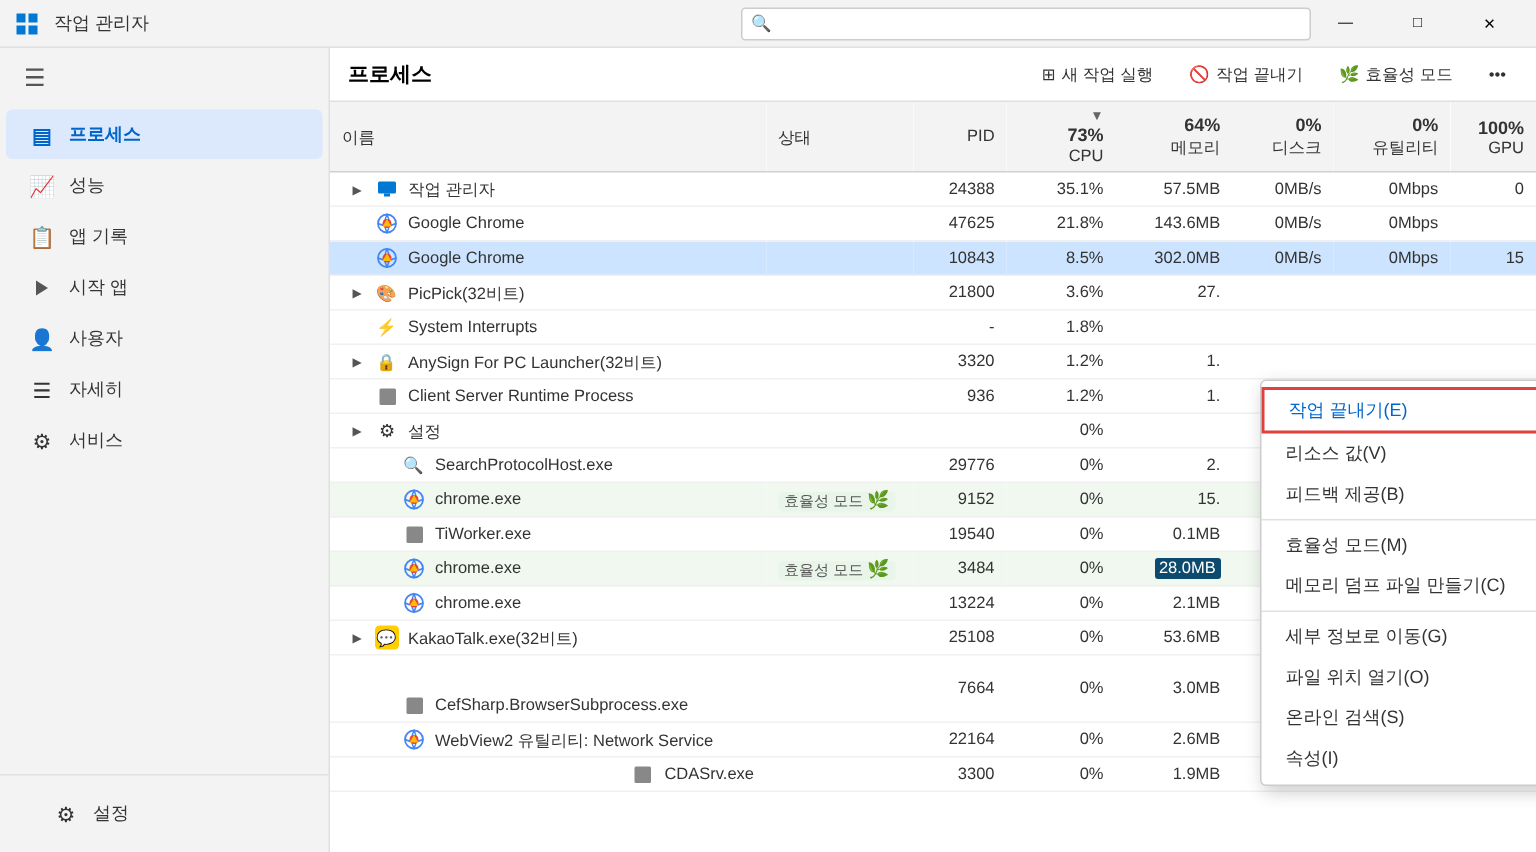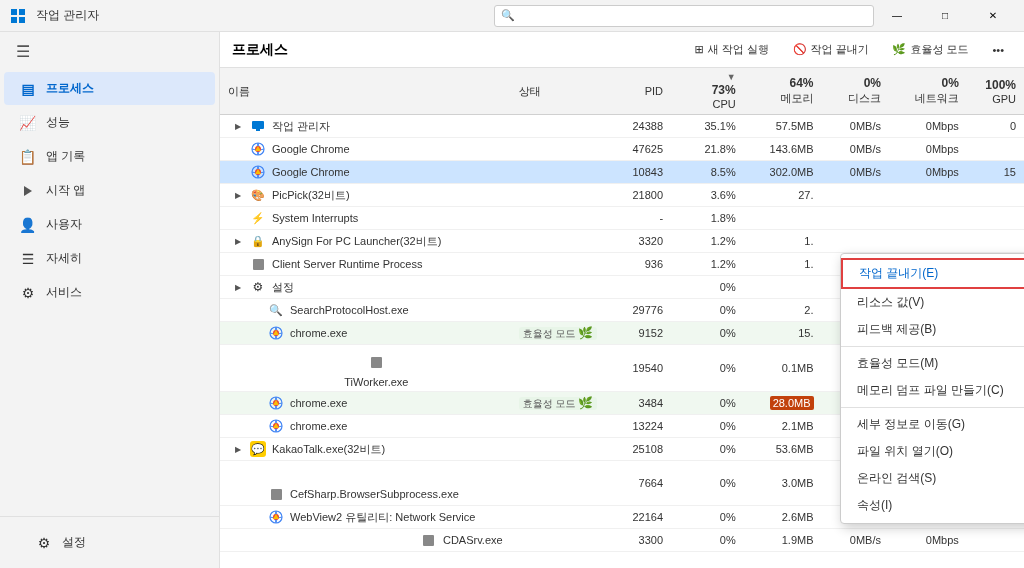--- a/index.html
+++ b/index.html
@@ -229,21 +229,21 @@
       color: #555;
       background: #e8f5e8;
       padding: 1px 4px;
       border-radius: 3px;
     }
     .leaf-icon {
       color: #5a9;
       font-size: 12px;
     }
     .memory-highlight {
-      background: #c2410c;
+      background: #0c4a6e;
       color: white;
       padding: 1px 3px;
       border-radius: 2px;
     }
 
     
     .context-menu {
       position: absolute;
       top: 185px;
       left: 620px;
@@ -402,21 +402,21 @@
             </th>
             <th style="width:65px;" class="right">
               <div class="col-usage">
                 <span class="usage-pct">0%</span>
                 <span>디스크</span>
               </div>
             </th>
             <th style="width:75px;" class="right">
               <div class="col-usage">
                 <span class="usage-pct">0%</span>
-                <span>네트워크</span>
+                <span>유틸리티</span>
               </div>
             </th>
             <th style="width:55px;" class="right">
               <div class="col-usage">
                 <span class="usage-pct">100%</span>
                 <span>GPU</span>
               </div>
             </th>
           </tr>
         </thead>
@@ -609,21 +609,21 @@
     <td><span class="efficiency-badge">효율성 모드 <span class="leaf-icon">🌿</span></span></td>
     <td class="right">9152</td>
     <td class="right">0%</td>
     <td class="right"><span>15.</span></td>
     <td class="right"></td>
     <td class="right"></td>
     <td class="right"></td>
   </tr>
             <tr>
     <td>
-      <div class="process-name" style="padding-left:22px;flex-direction:column;">
+      <div class="process-name" style="padding-left:22px;">
         <span style="width:12px;display:inline-block;"></span>
         <span class="process-icon">
                     <svg width="13" height="13" viewBox="0 0 13 13">
                       <rect x="1" y="1" width="11" height="11" fill="#888" rx="1"></rect>
                     </svg>
                   </span>
         <span>TiWorker.exe</span>
       </div>
     </td>
     <td></td>

